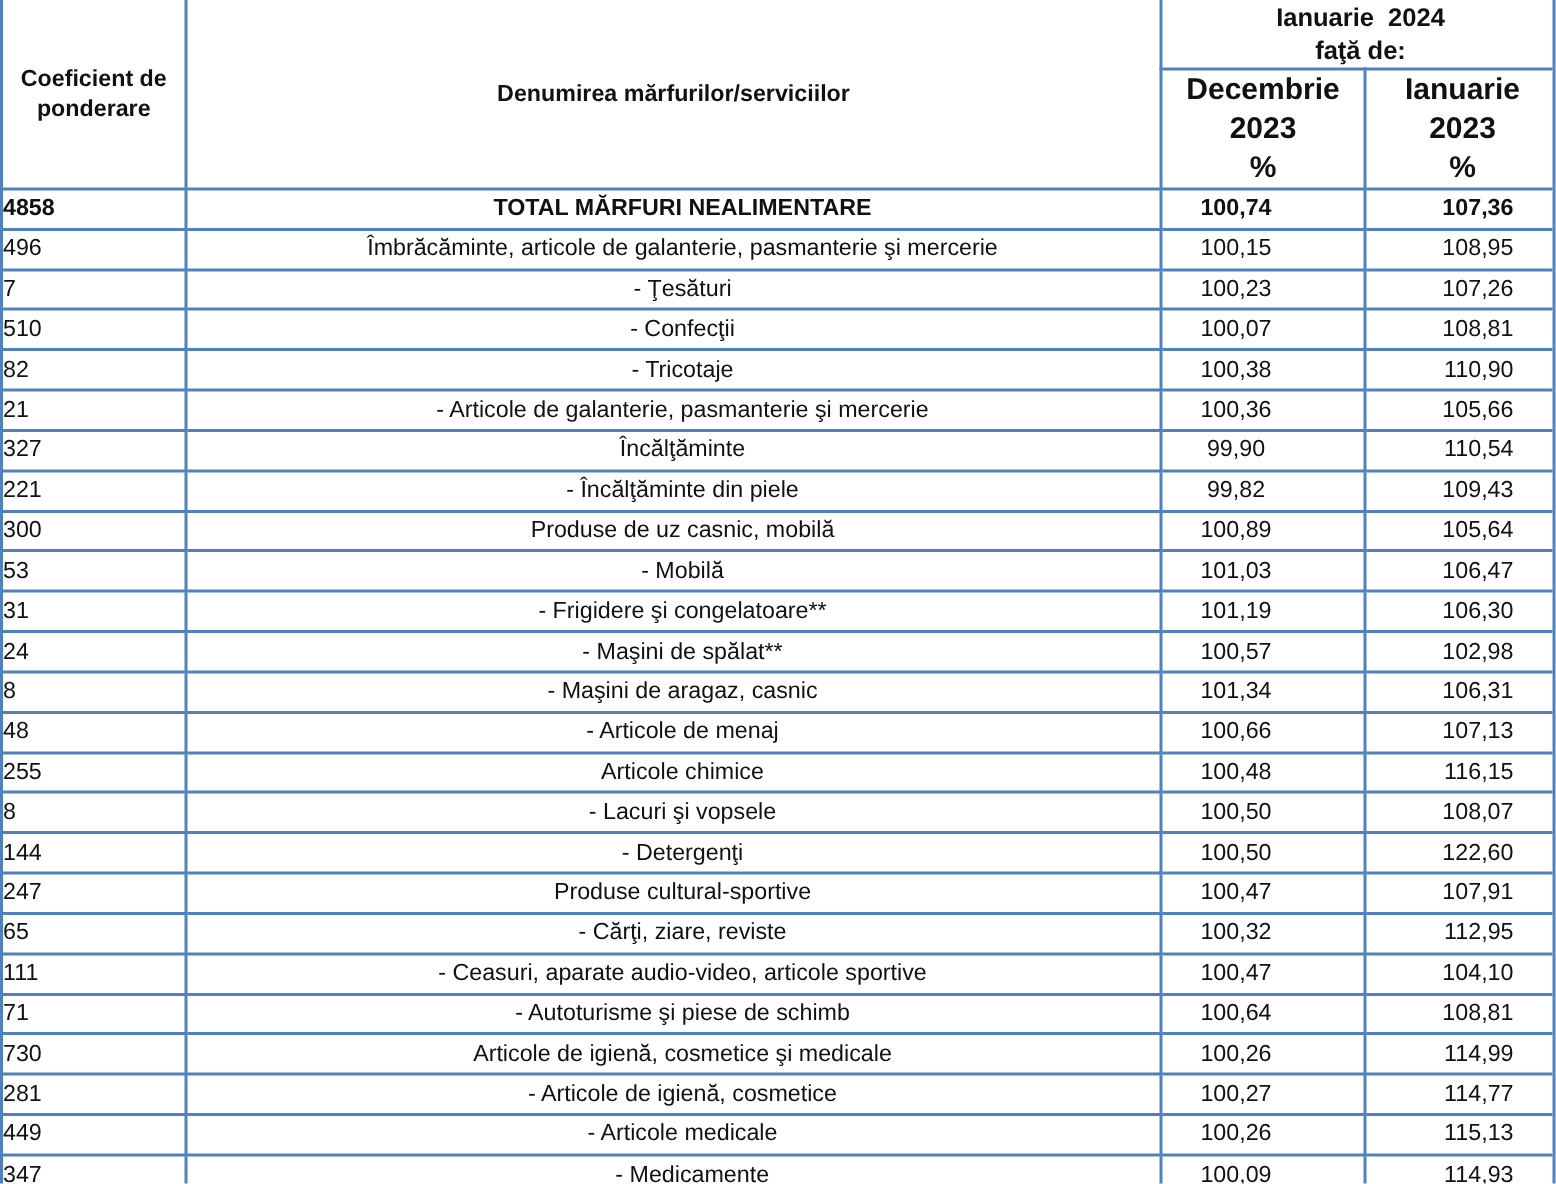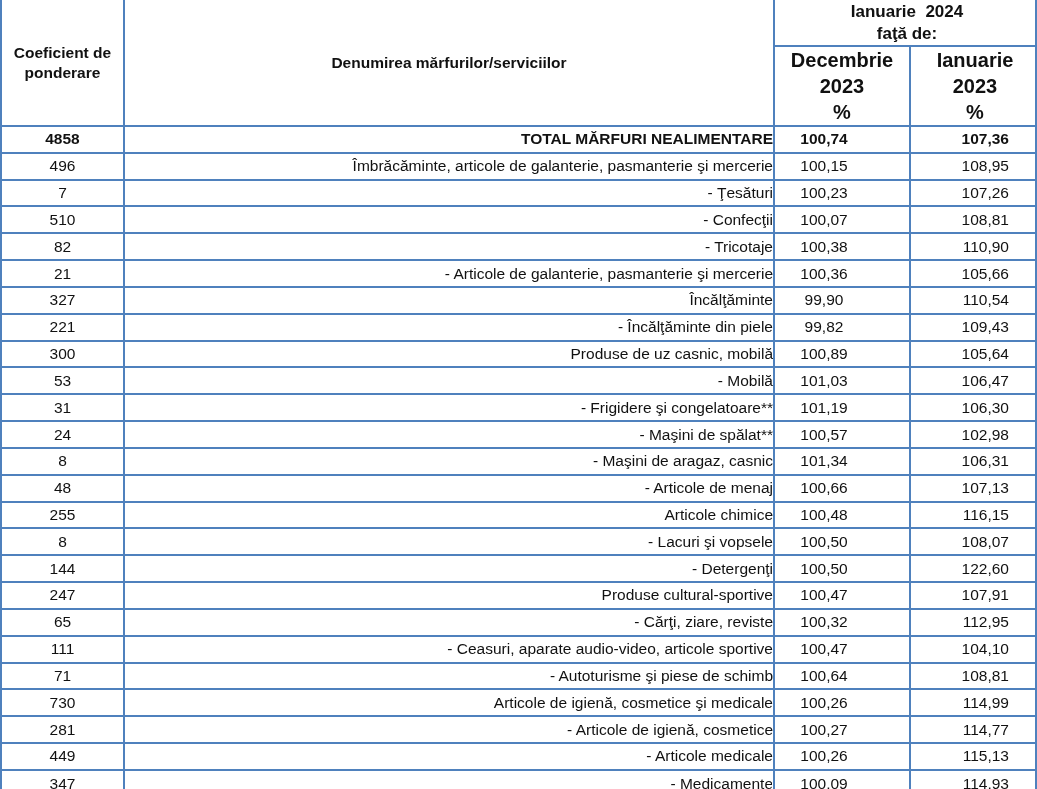--- a/index.html
+++ b/index.html
@@ -35,22 +35,22 @@
   .h-weight, .h-name { font-size: 15.5px; }
   .h-group { font-size: 17px; }
   .h-dec, .h-jan { font-size: 20px; line-height: 1.3; }
   tr.hdr-top { height: 46px; }
   tr.hdr-sub { height: 72px; }
 
   tbody tr { height: 26.84px; }
   tbody td { font-size: 15.5px; }
   tbody tr.bold td { font-weight: bold; }
 
-  td.col-weight { text-align: center; }
-  td.col-name  { text-align: right; padding-left: 12px; white-space: nowrap; }
+  td.col-weight { text-align: left; }
+  td.col-name  { text-align: center; padding-left: 12px; white-space: nowrap; }
   td.col-name.lvl2 { padding-left: 25px; }
   td.col-dec   { text-align: center; padding-right: 36px; }
   td.col-jan   { text-align: right; padding-right: 30px; }
 </style>
 </head>
 <body>
 
 <table>
   <colgroup>
     <col style="width:122px">

